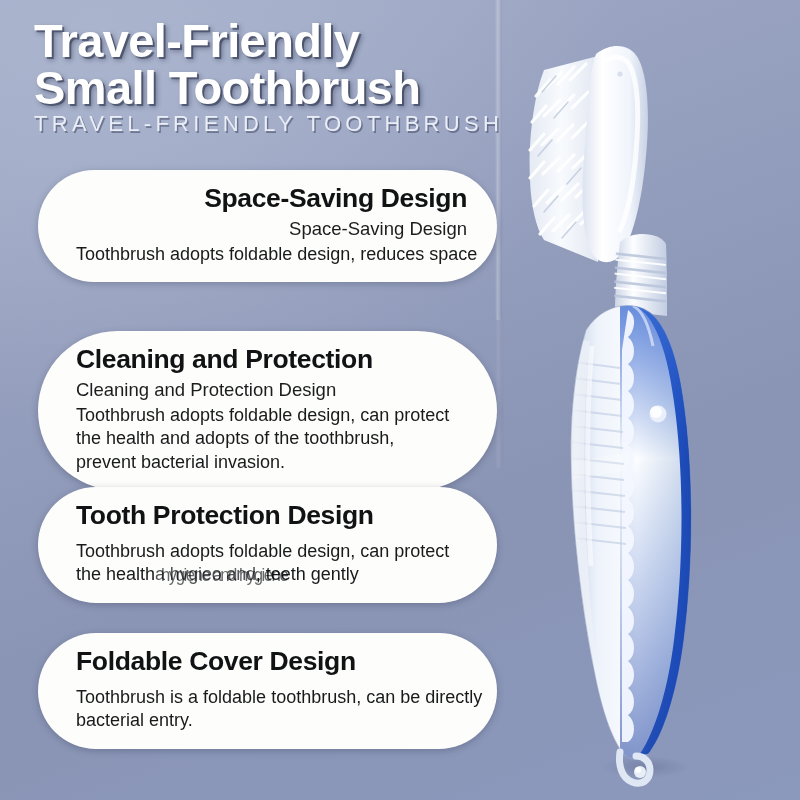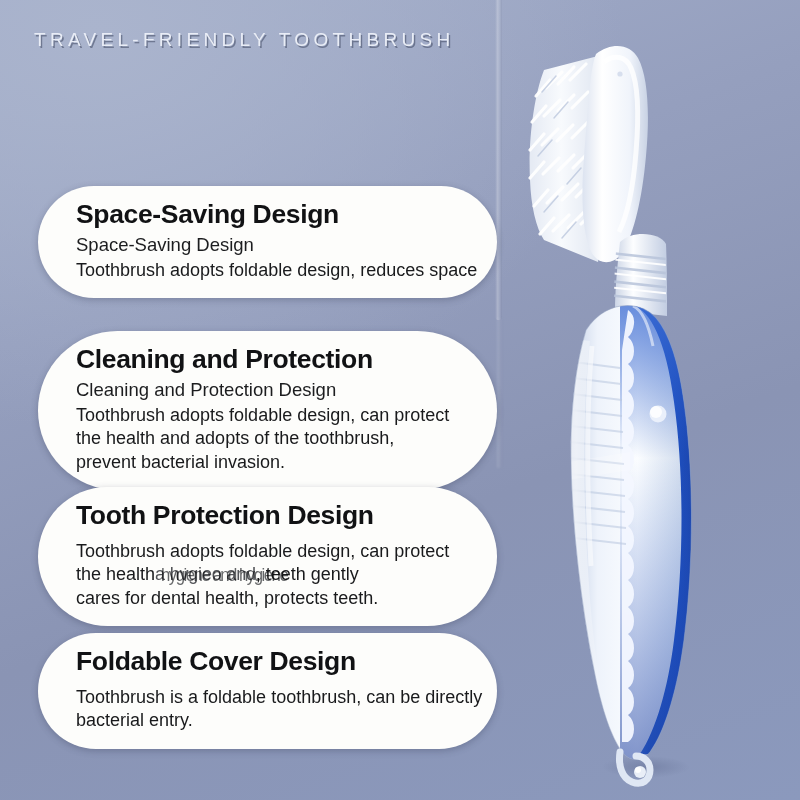--- a/index.html
+++ b/index.html
@@ -49,22 +49,21 @@
     line-height:0.99;
     color:#ffffff;
     letter-spacing:-0.6px;
     text-shadow:
        2px 2px 0 rgba(40,48,72,0.55),
        3px 3px 5px rgba(30,36,58,0.40);
   }
   .title-line2 { display:block; }
 
   .subtitle {
-    margin-top:11px;
-    font-size:19px;
+    font-size:22px;
     font-weight:500;
     letter-spacing:4.3px;
     color:#e9edf6;
     text-shadow:1.5px 1.5px 0 rgba(48,56,82,0.48);
     white-space:nowrap;
   }
 
   
   .card {
     position:absolute;
@@ -110,41 +109,45 @@
     left:6px; top:0.5px;
     color:#2b2d31;
     opacity:0.72;
     letter-spacing:-1.6px;
     transform:scaleX(0.93);
     transform-origin:left center;
     white-space:nowrap;
     mix-blend-mode:multiply;
   }
 
-  #card1 { top:186px; }
+  #card1 { top:170px;text-align:right; }
   #card2 { top:331px; }
   #card3 { top:487px; }
   #card4 { top:633px; }
 
   
   #brush {
     position:absolute;
     left:470px; top:10px;
     width:330px; height:790px;
   }
 </style>
 </head>
 <body>
 
 <div id="stage">
 
   <div class="wall-edge"></div>
   <div class="wall-edge2"></div>
 
   <div class="header">
+    <div class="title">
+      <span>Travel-Friendly</span>
+      <span class="title-line2">Small Toothbrush</span>
+    </div>
     <div class="subtitle">TRAVEL-FRIENDLY TOOTHBRUSH</div>
   </div>
 
   <div class="card" id="card1">
     <div class="card-title">Space-Saving Design</div>
     <div class="card-sub">Space-Saving Design</div>
     <div class="card-body">
       <div>Toothbrush adopts foldable design, reduces space</div>
     </div>
   </div>
@@ -157,21 +160,20 @@
       <div>the health and adopts of the toothbrush,</div>
       <div>prevent bacterial invasion.</div>
     </div>
   </div>
 
   <div class="card" id="card3">
     <div class="card-title">Tooth Protection Design</div>
     <div class="card-body" style="margin-top:9px;">
       <div>Toothbrush adopts foldable design, can protect</div>
       <div><span>the health</span><span class="glitch"><span class="g-under">a hvgieo and</span><span class="g-over">hygiene and hygiene</span></span><span>, teeth gently</span></div>
-      <div>cares for dental health, protects teeth.</div>
     </div>
   </div>
 
   <div class="card" id="card4">
     <div class="card-title">Foldable Cover Design</div>
     <div class="card-body" style="margin-top:9px;">
       <div>Toothbrush is a foldable toothbrush, can be directly</div>
       <div>bacterial entry.</div>
     </div>
   </div>

